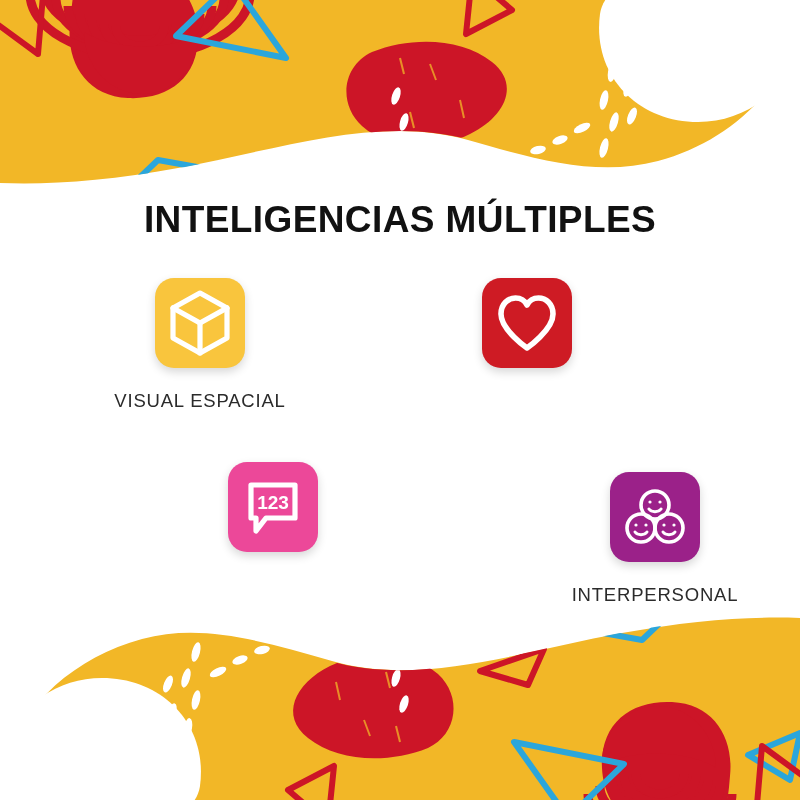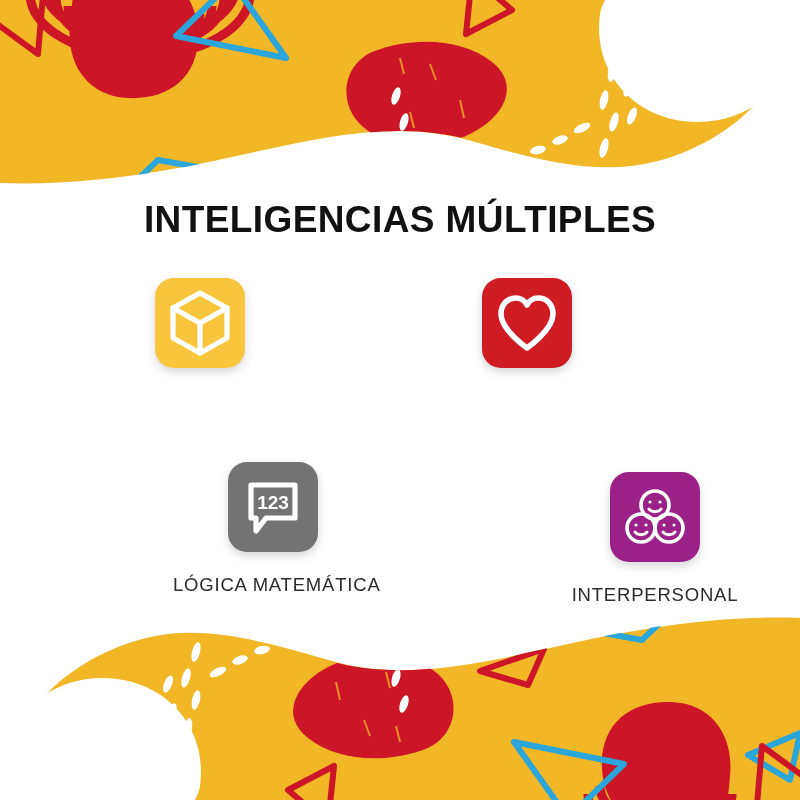--- a/index.html
+++ b/index.html
@@ -189,48 +189,48 @@
   <div class="item" id="item-visual">
     <div class="tile" style="background:#F9C53D;">
       <span>
         <svg width="62" height="66" viewBox="0 0 62 66" fill="none" stroke="#FFFFFF" stroke-width="5.2" stroke-linejoin="round" stroke-linecap="round">
           <path d="M31 3 L58 18 L58 48 L31 63 L4 48 L4 18 Z"></path>
           <path d="M4 18 L31 33 L58 18"></path>
           <path d="M31 33 L31 63"></path>
         </svg>
       </span>
     </div>
+    <div class="caption">VISUAL ESPACIAL</div>
   </div>
 
   <div class="item" id="item-intra">
     <div class="tile" style="background:#CE1B24;">
       <span>
         <svg width="62" height="58" viewBox="0 0 62 58" fill="none" stroke="#FFFFFF" stroke-width="5.6" stroke-linejoin="round" stroke-linecap="round">
           <path d="M31 54
                    C31 54 5 36 5 20
                    C5 10 12 4 19.5 4
                    C25 4 29 7 31 11
                    C33 7 37 4 42.5 4
                    C50 4 57 10 57 20
                    C57 36 31 54 31 54 Z"></path>
         </svg>
       </span>
     </div>
   </div>
 
   <div class="item" id="item-logica">
-    <div class="tile" style="background:#737373;">
+    <div class="tile" style="background:#ec4899;">
       <span>
         <svg width="62" height="62" viewBox="0 0 62 62" fill="none">
           <path d="M9 9 H53 V42 H24 L14 55 L14 42 H9 Z" stroke="#FFFFFF" stroke-width="5.2" stroke-linejoin="round" stroke-linecap="round"></path>
           <text x="31" y="33" fill="#FFFFFF" font-family="'Liberation Sans', sans-serif" font-size="19" font-weight="bold" text-anchor="middle">123</text>
         </svg>
       </span>
     </div>
-    <div class="caption">LÓGICA MATEMÁTICA</div>
   </div>
 
   <div class="item" id="item-inter">
     <div class="tile" style="background:#9B2189;">
       <span>
         <svg width="62" height="60" viewBox="0 0 62 60" fill="none" stroke="#FFFFFF" stroke-width="3.6" stroke-linecap="round">
 
           <circle cx="31" cy="18" r="14"></circle>
           <circle cx="26" cy="15" r="1.6" fill="#FFFFFF" stroke="none"></circle>
           <circle cx="36" cy="15" r="1.6" fill="#FFFFFF" stroke="none"></circle>

